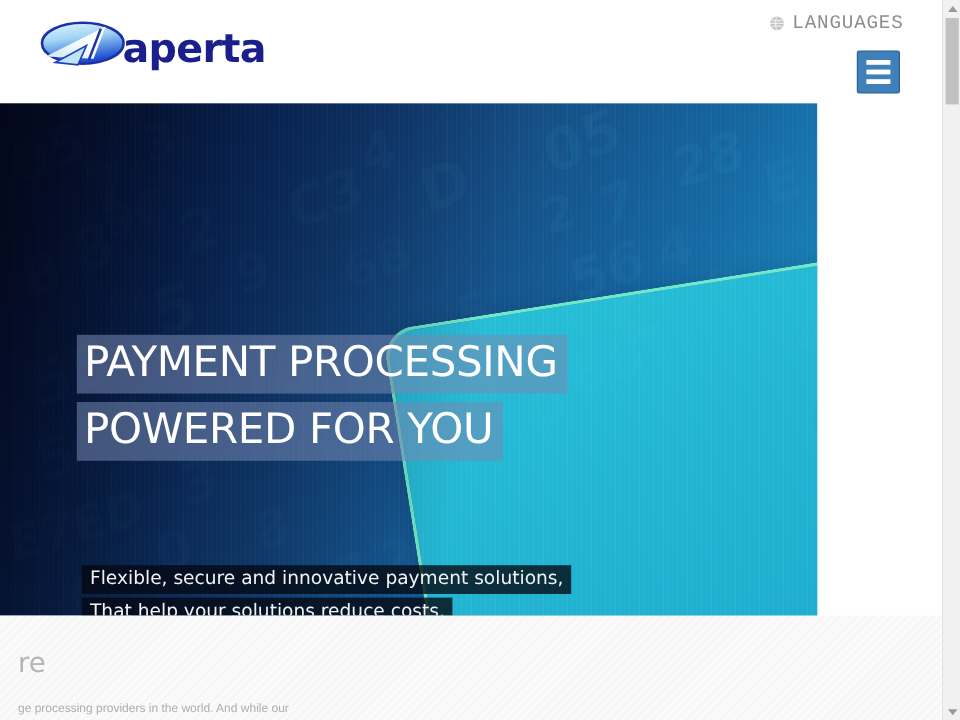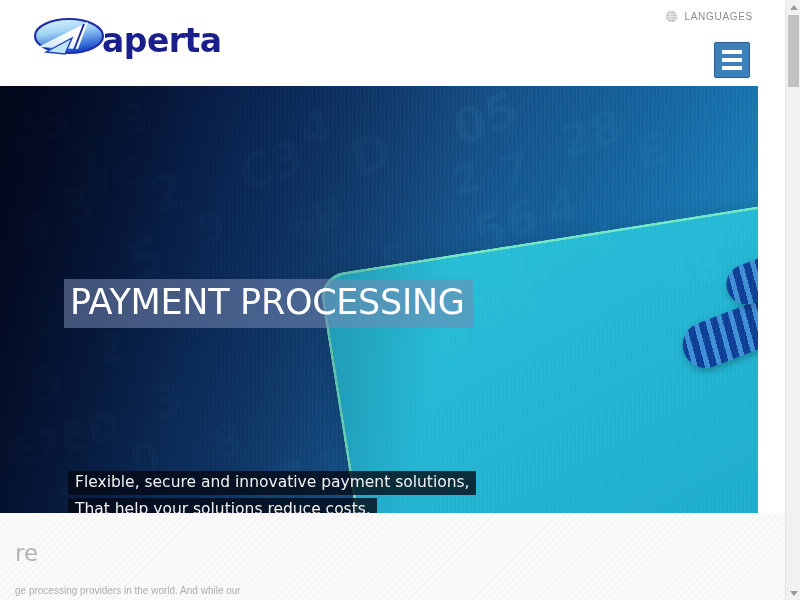--- a/index.html
+++ b/index.html
@@ -27,36 +27,36 @@
     letter-spacing: -0.5px; margin-left: -4px; line-height: 1;
     position: relative; top: 2px;
   }
   .lang-wrap {
     position: absolute; right: 32px; top: 10px;
     display: flex; align-items: center; gap: 6px;
     cursor: pointer;
   }
   .globe-icon { width: 13px; height: 13px; display:block; opacity:.55; }
   .lang-label {
-    font-size: 10px; color: #8d8d8d; letter-spacing: .7px;
-    font-family: Liberation Sans, sans-serif;
+    font-size: 16px; color: #8d8d8d; letter-spacing: .7px;
+    font-family: Liberation Mono, monospace;
   }
   .menu-btn {
     position: absolute; right: 35px; top: 42px;
     width: 36px; height: 36px;
     background: #3d80ba; border: 1px solid #2a5f8f;
     border-radius: 2px; cursor: pointer;
     display: flex; flex-direction: column; align-items: center;
     justify-content: center; gap: 4px;
   }
   .menu-btn span { display:block; width: 20px; height: 4px; background: #ffffff; }
 
   
   .hero {
-    position: absolute; top: 86px; left: 0; width: 758px; height: 427px;
+    position: absolute; top: 86px; left: 0; width: 681px; height: 427px;
     overflow: hidden;
     background:
       radial-gradient(ellipse 420px 260px at 88% 78%, rgba(30,200,215,0.0) 0%, rgba(30,200,215,0) 100%),
       linear-gradient(118deg, #050d28 0%, #0a2a5e 22%, #14497f 46%, #1565a0 68%, #1a86bd 88%, #1f9fd0 100%);
   }
   
   .hero-digits {
     position: absolute; inset: 0;
     font-family: "DejaVu Sans", sans-serif;
     color: rgba(90,205,230,0.26);
@@ -253,20 +253,21 @@
         <span style="left: 318px; top: 356px; font-size: 40px; opacity: 0.14; transform: rotate(-18deg) skewX(-6deg);">2</span>
         <span style="left: 86px; top: 70px; font-size: 38px; opacity: 0.12; transform: rotate(-20deg) skewX(-6deg);">9C</span>
         <span style="left: 286px; top: 110px; font-size: 40px; opacity: 0.14; transform: rotate(-20deg) skewX(-6deg);">6B</span>
         <span style="left: 380px; top: 150px; font-size: 42px; opacity: 0.14; transform: rotate(-18deg) skewX(-6deg);">5</span>
       </div>
     <div class="hero-scan"></div>
     <div class="hero-vign"></div>
 
     <div class="hero-headline" id="headline">
         <div><span class="hl-line">PAYMENT PROCESSING</span></div>
+        <div><span class="hl-line">POWERED FOR YOU</span></div>
       </div>
     <div class="hero-sub" id="subtitle">
         <div><span class="sub-line">Flexible, secure and innovative payment solutions,</span></div>
         <div><span class="sub-line">That help your solutions reduce costs,</span></div>
       </div>
 
   </div>
 
   <div class="lower">
     <div class="lower-heading">re</div>

